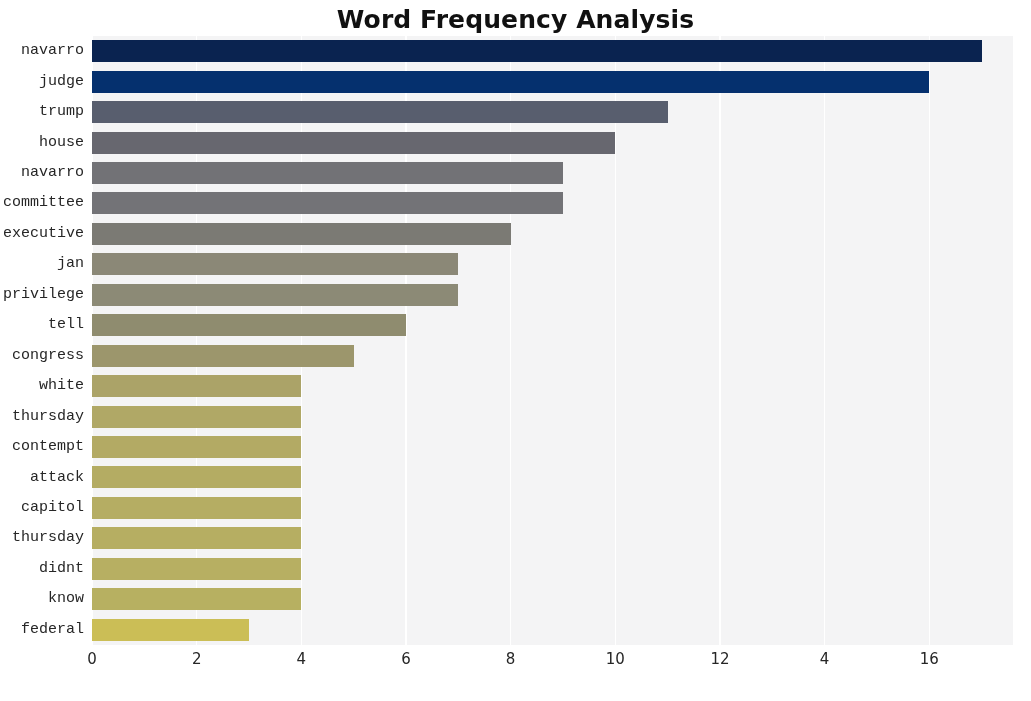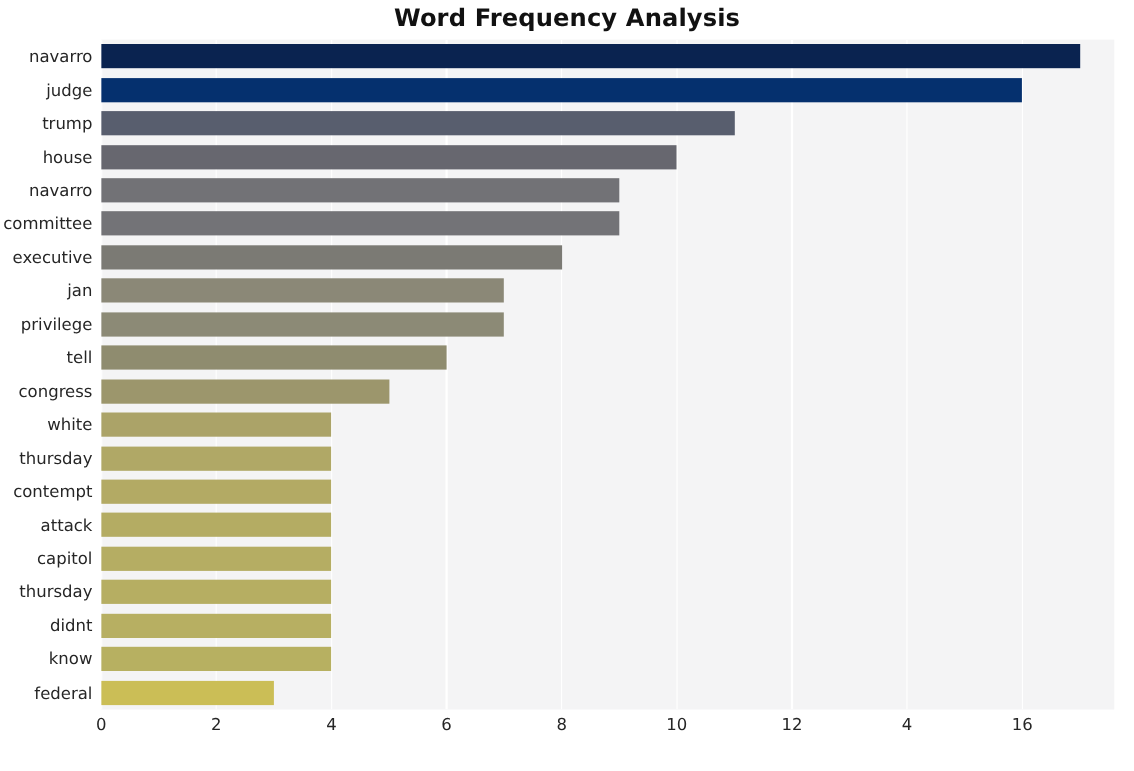--- a/index.html
+++ b/index.html
@@ -23,21 +23,21 @@
     background: #ffffff;
   }
 
   
   #chart-title {
     position: absolute;
     left: 0;
     top: 5px;
     width: 1031px;
     text-align: center;
-    font-size: 22px;
+    font-size: 25px;
     font-weight: bold;
     color: #111111;
     letter-spacing: 0.1px;
   }
 
   
   #plot-area {
     position: absolute;
     left: 92px;
     top: 36px;
@@ -75,20 +75,21 @@
     height: 22px;
   }
 
   
   #y-ticklabels {
     position: absolute;
     left: 0;
     top: 36px;
     width: 84px;
     height: 609px;
+    font-family: Liberation Mono, monospace;
   }
   .y-ticklabel {
     position: absolute;
     right: 0;
     width: 84px;
     text-align: right;
     font-size: 15px;
     color: #262626;
     line-height: 16px;
   }

